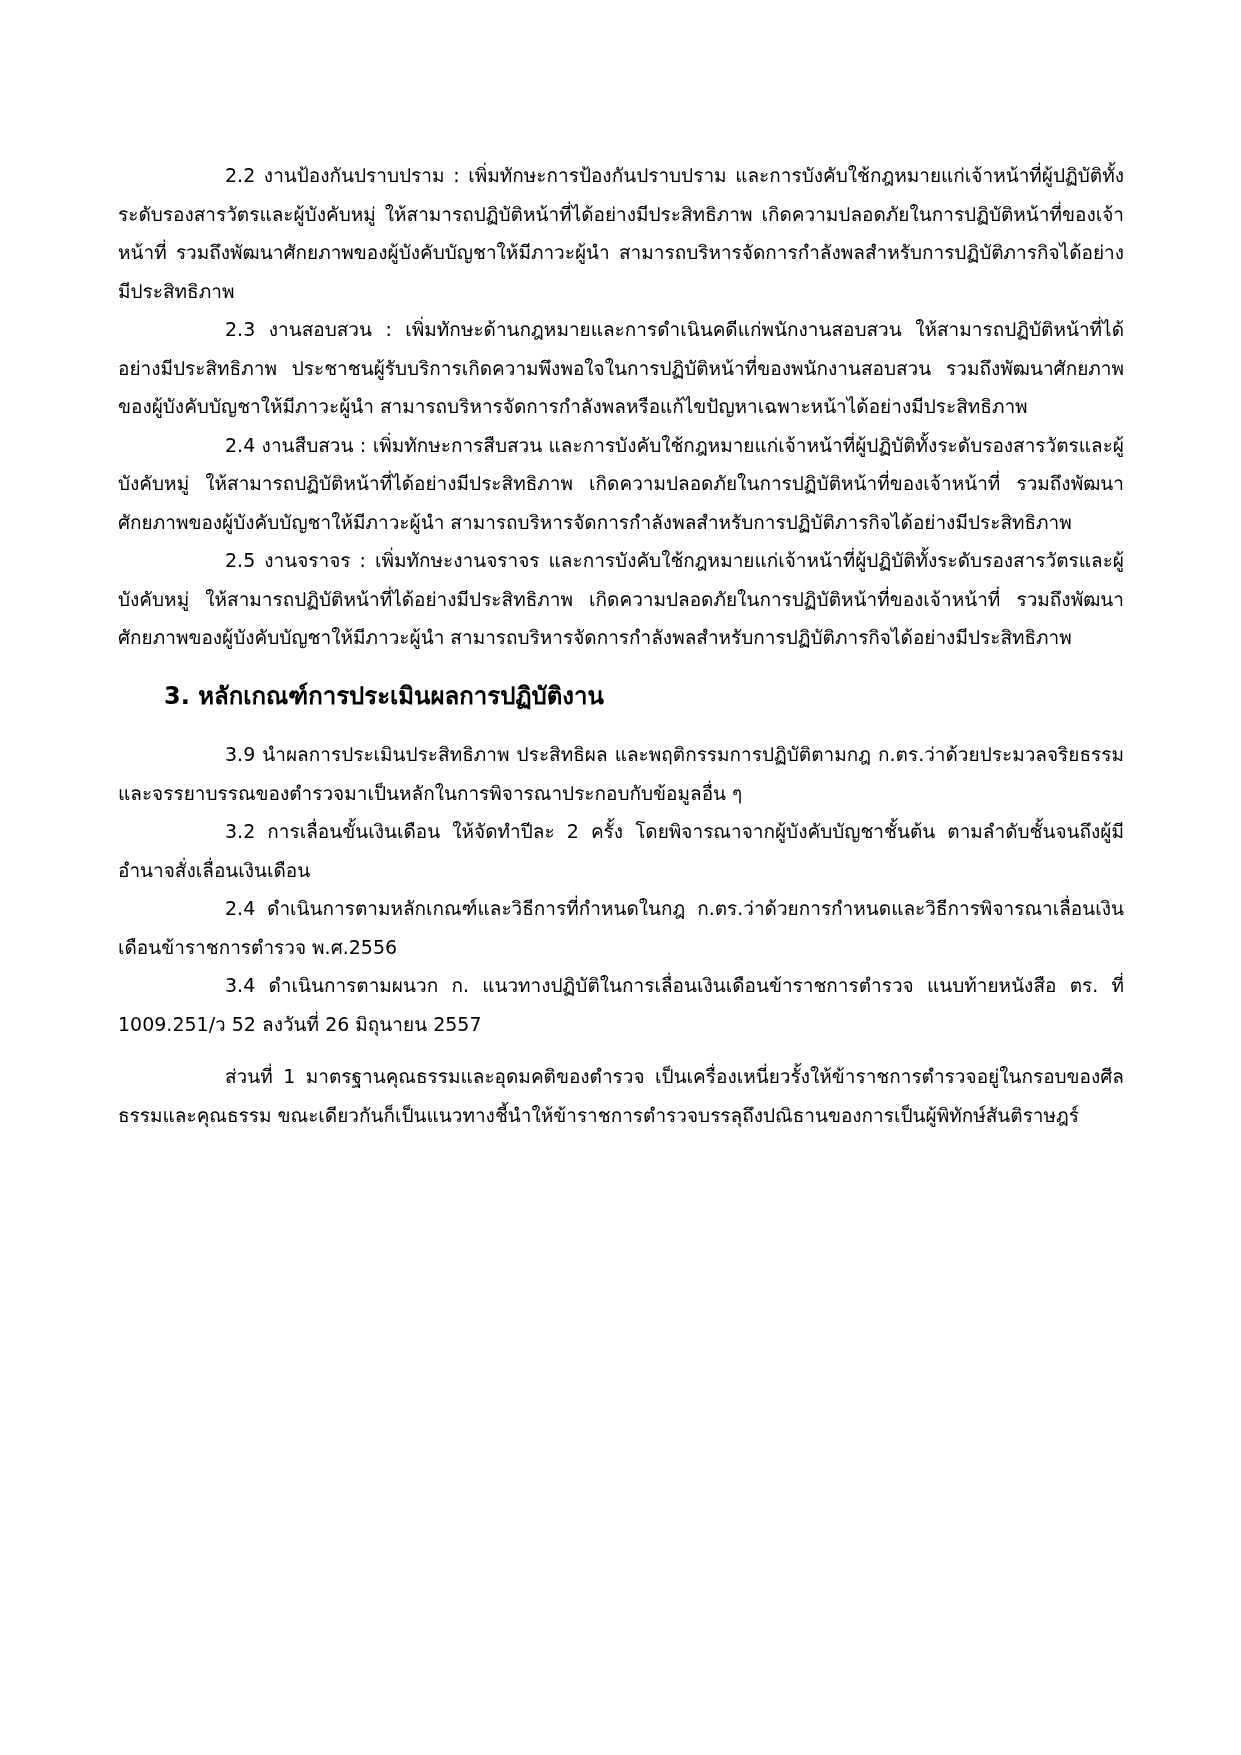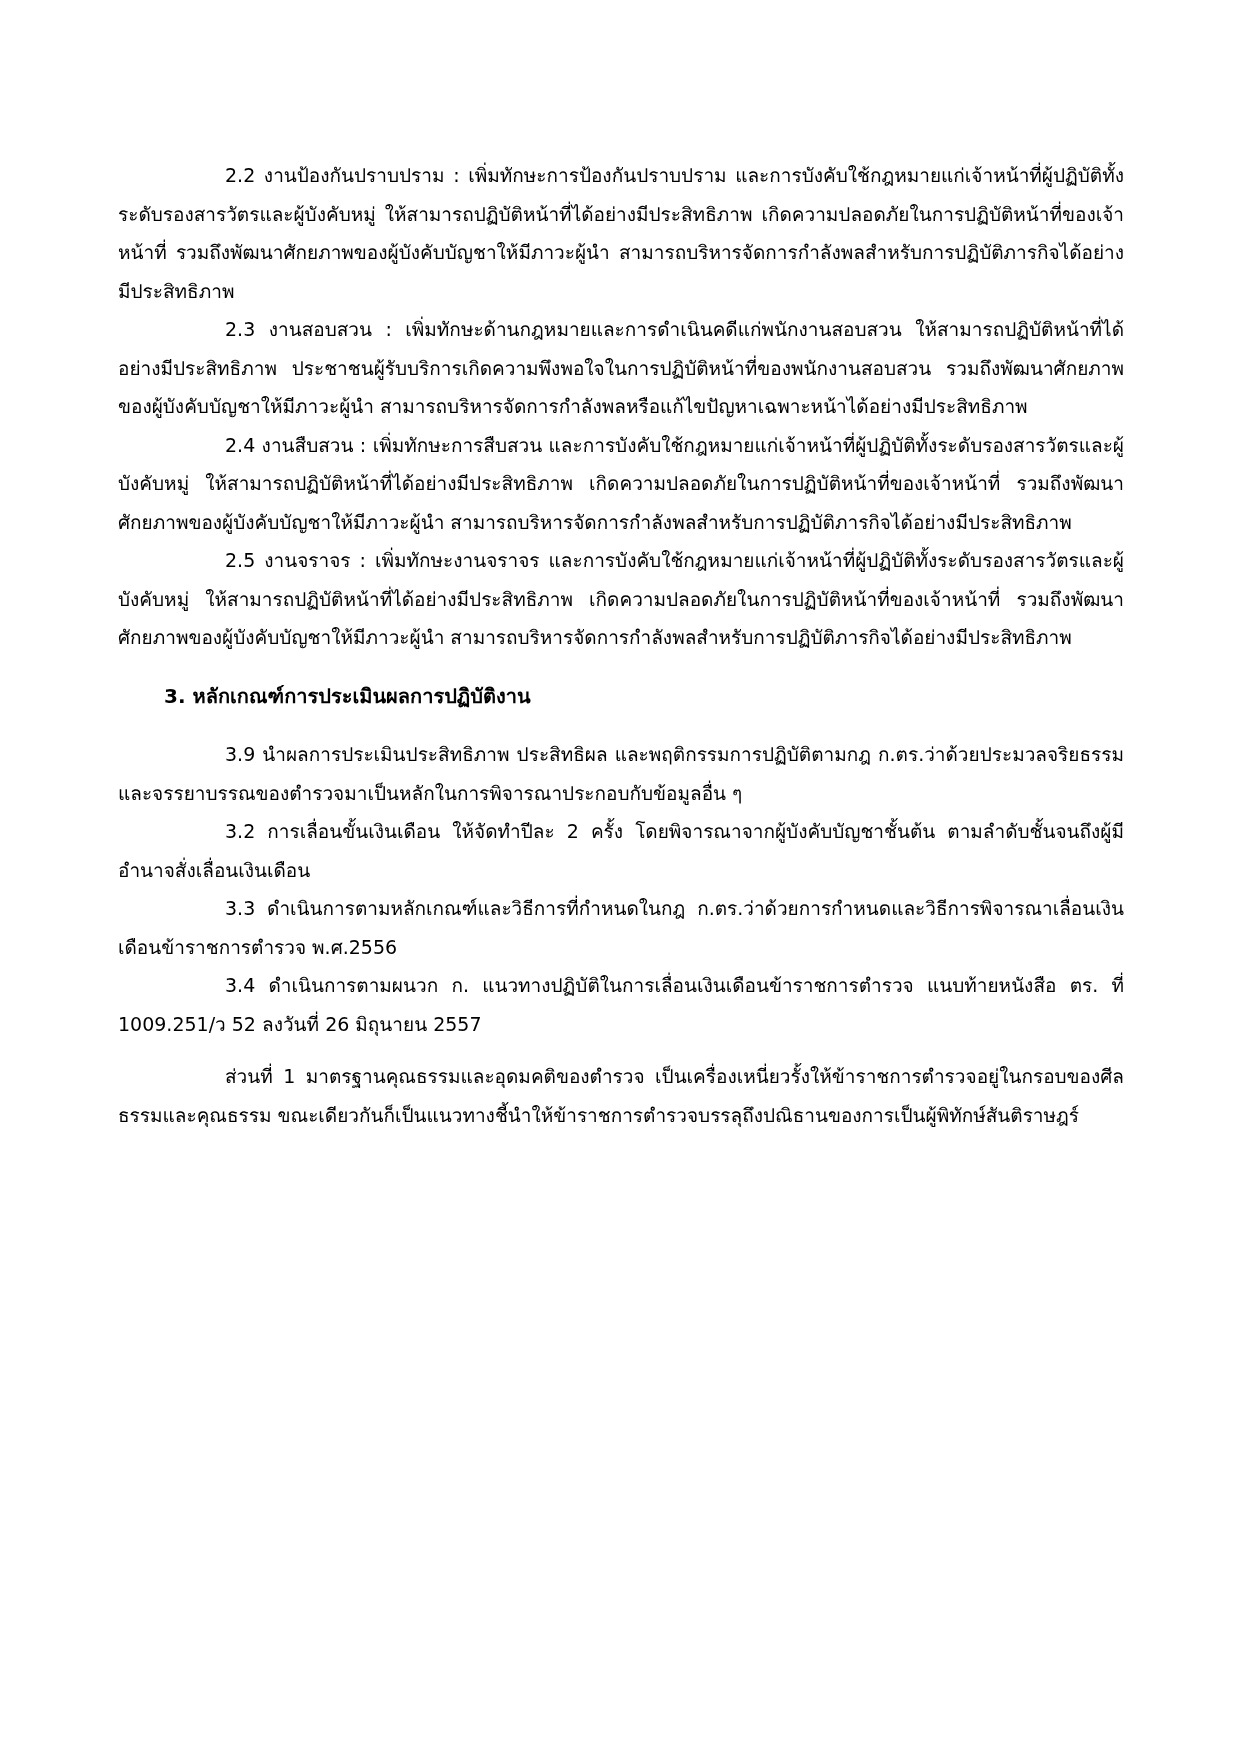--- a/index.html
+++ b/index.html
@@ -16,38 +16,38 @@
     margin-top: 20px;
   }
   .para {
     margin: 0;
     text-align: justify;
     text-indent: 107px;
   }
   .heading {
     margin: 20px 0 20px 46px;
     font-weight: bold;
-    font-size: 20px;
+    font-size: 24px;
   }
   .gap { height: 14px; }
 </style>
 </head>
 <body>
 
 <div class="page">
 
   <p class="para">2.2 งานป้องกันปราบปราม : เพิ่มทักษะการป้องกันปราบปราม และการบังคับใช้กฎหมายแก่เจ้าหน้าที่ผู้ปฏิบัติทั้งระดับรองสารวัตรและผู้บังคับหมู่ ให้สามารถปฏิบัติหน้าที่ได้อย่างมีประสิทธิภาพ เกิดความปลอดภัยในการปฏิบัติหน้าที่ของเจ้าหน้าที่ รวมถึงพัฒนาศักยภาพของผู้บังคับบัญชาให้มีภาวะผู้นำ สามารถบริหารจัดการกำลังพลสำหรับการปฏิบัติภารกิจได้อย่างมีประสิทธิภาพ</p>
   <p class="para">2.3  งานสอบสวน : เพิ่มทักษะด้านกฎหมายและการดำเนินคดีแก่พนักงานสอบสวน ให้สามารถปฏิบัติหน้าที่ได้อย่างมีประสิทธิภาพ ประชาชนผู้รับบริการเกิดความพึงพอใจในการปฏิบัติหน้าที่ของพนักงานสอบสวน รวมถึงพัฒนาศักยภาพของผู้บังคับบัญชาให้มีภาวะผู้นำ สามารถบริหารจัดการกำลังพลหรือแก้ไขปัญหาเฉพาะหน้าได้อย่างมีประสิทธิภาพ</p>
   <p class="para">2.4  งานสืบสวน : เพิ่มทักษะการสืบสวน และการบังคับใช้กฎหมายแก่เจ้าหน้าที่ผู้ปฏิบัติทั้งระดับรองสารวัตรและผู้บังคับหมู่ ให้สามารถปฏิบัติหน้าที่ได้อย่างมีประสิทธิภาพ เกิดความปลอดภัยในการปฏิบัติหน้าที่ของเจ้าหน้าที่ รวมถึงพัฒนาศักยภาพของผู้บังคับบัญชาให้มีภาวะผู้นำ สามารถบริหารจัดการกำลังพลสำหรับการปฏิบัติภารกิจได้อย่างมีประสิทธิภาพ</p>
   <p class="para">2.5  งานจราจร : เพิ่มทักษะงานจราจร และการบังคับใช้กฎหมายแก่เจ้าหน้าที่ผู้ปฏิบัติทั้งระดับรองสารวัตรและผู้บังคับหมู่ ให้สามารถปฏิบัติหน้าที่ได้อย่างมีประสิทธิภาพ เกิดความปลอดภัยในการปฏิบัติหน้าที่ของเจ้าหน้าที่ รวมถึงพัฒนาศักยภาพของผู้บังคับบัญชาให้มีภาวะผู้นำ สามารถบริหารจัดการกำลังพลสำหรับการปฏิบัติภารกิจได้อย่างมีประสิทธิภาพ</p>
 
   <div class="heading">3. หลักเกณฑ์การประเมินผลการปฏิบัติงาน</div>
 
   <p class="para">3.9 นำผลการประเมินประสิทธิภาพ ประสิทธิผล และพฤติกรรมการปฏิบัติตามกฎ ก.ตร.ว่าด้วยประมวลจริยธรรมและจรรยาบรรณของตำรวจมาเป็นหลักในการพิจารณาประกอบกับข้อมูลอื่น ๆ</p>
   <p class="para">3.2 การเลื่อนขั้นเงินเดือน ให้จัดทำปีละ 2 ครั้ง โดยพิจารณาจากผู้บังคับบัญชาชั้นต้น ตามลำดับชั้นจนถึงผู้มีอำนาจสั่งเลื่อนเงินเดือน</p>
-  <p class="para">3.3 ดำเนินการตามหลักเกณฑ์และวิธีการที่กำหนดในกฎ ก.ตร.ว่าด้วยการกำหนดและวิธีการพิจารณาเลื่อนเงินเดือนข้าราชการตำรวจ พ.ศ.2556</p>
+  <p class="para">2.4 ดำเนินการตามหลักเกณฑ์และวิธีการที่กำหนดในกฎ ก.ตร.ว่าด้วยการกำหนดและวิธีการพิจารณาเลื่อนเงินเดือนข้าราชการตำรวจ พ.ศ.2556</p>
   <p class="para">3.4 ดำเนินการตามผนวก ก. แนวทางปฏิบัติในการเลื่อนเงินเดือนข้าราชการตำรวจ แนบท้ายหนังสือ ตร. ที่ 1009.251/ว 52 ลงวันที่ 26 มิถุนายน 2557</p>
 
 
   <div class="gap"></div>
   <p class="para">ส่วนที่ 1 มาตรฐานคุณธรรมและอุดมคติของตำรวจ เป็นเครื่องเหนี่ยวรั้งให้ข้าราชการตำรวจอยู่ในกรอบของศีลธรรมและคุณธรรม ขณะเดียวกันก็เป็นแนวทางชี้นำให้ข้าราชการตำรวจบรรลุถึงปณิธานของการเป็นผู้พิทักษ์สันติราษฎร์</p>
 
 </div>
 
 </body></html>

